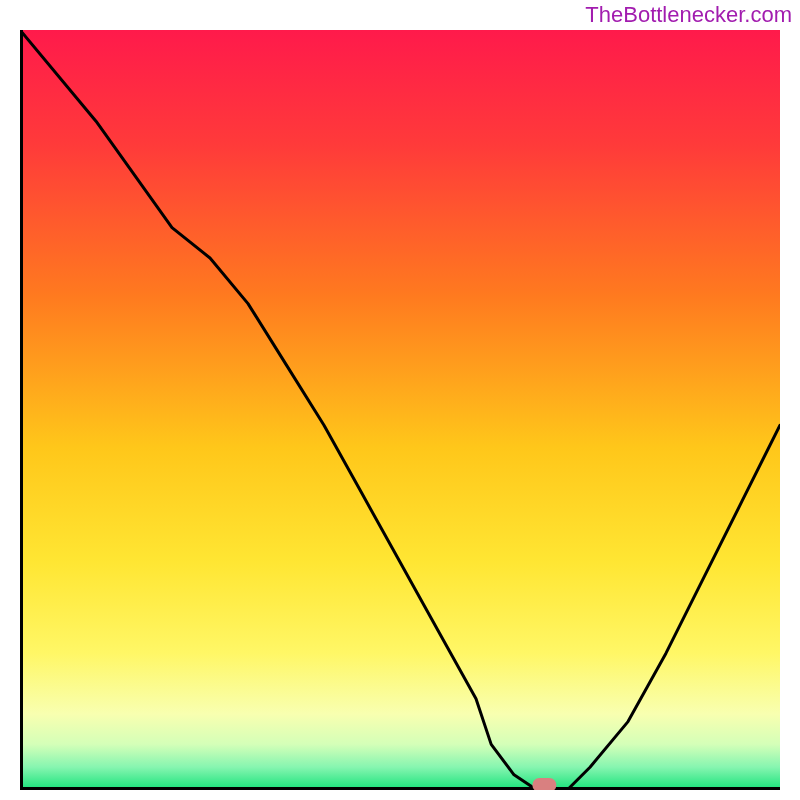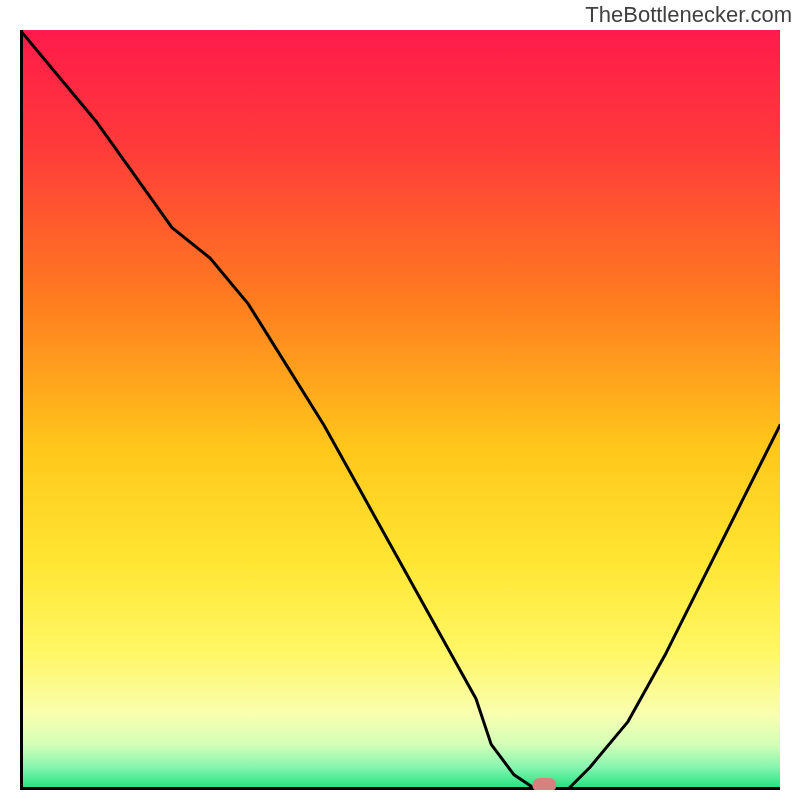--- a/index.html
+++ b/index.html
@@ -12,21 +12,21 @@
   }
   .chart-container {
     position: relative;
     width: 800px;
     height: 800px;
   }
   .watermark {
     position: absolute;
     top: 2px;
     right: 8px;
-    color: #404040;
+    color: #a21caf;
     font-size: 22px;
     font-weight: 500;
     z-index: 10;
   }
   .plot-area {
     position: absolute;
     left: 20px;
     top: 30px;
     width: 760px;
     height: 760px;

